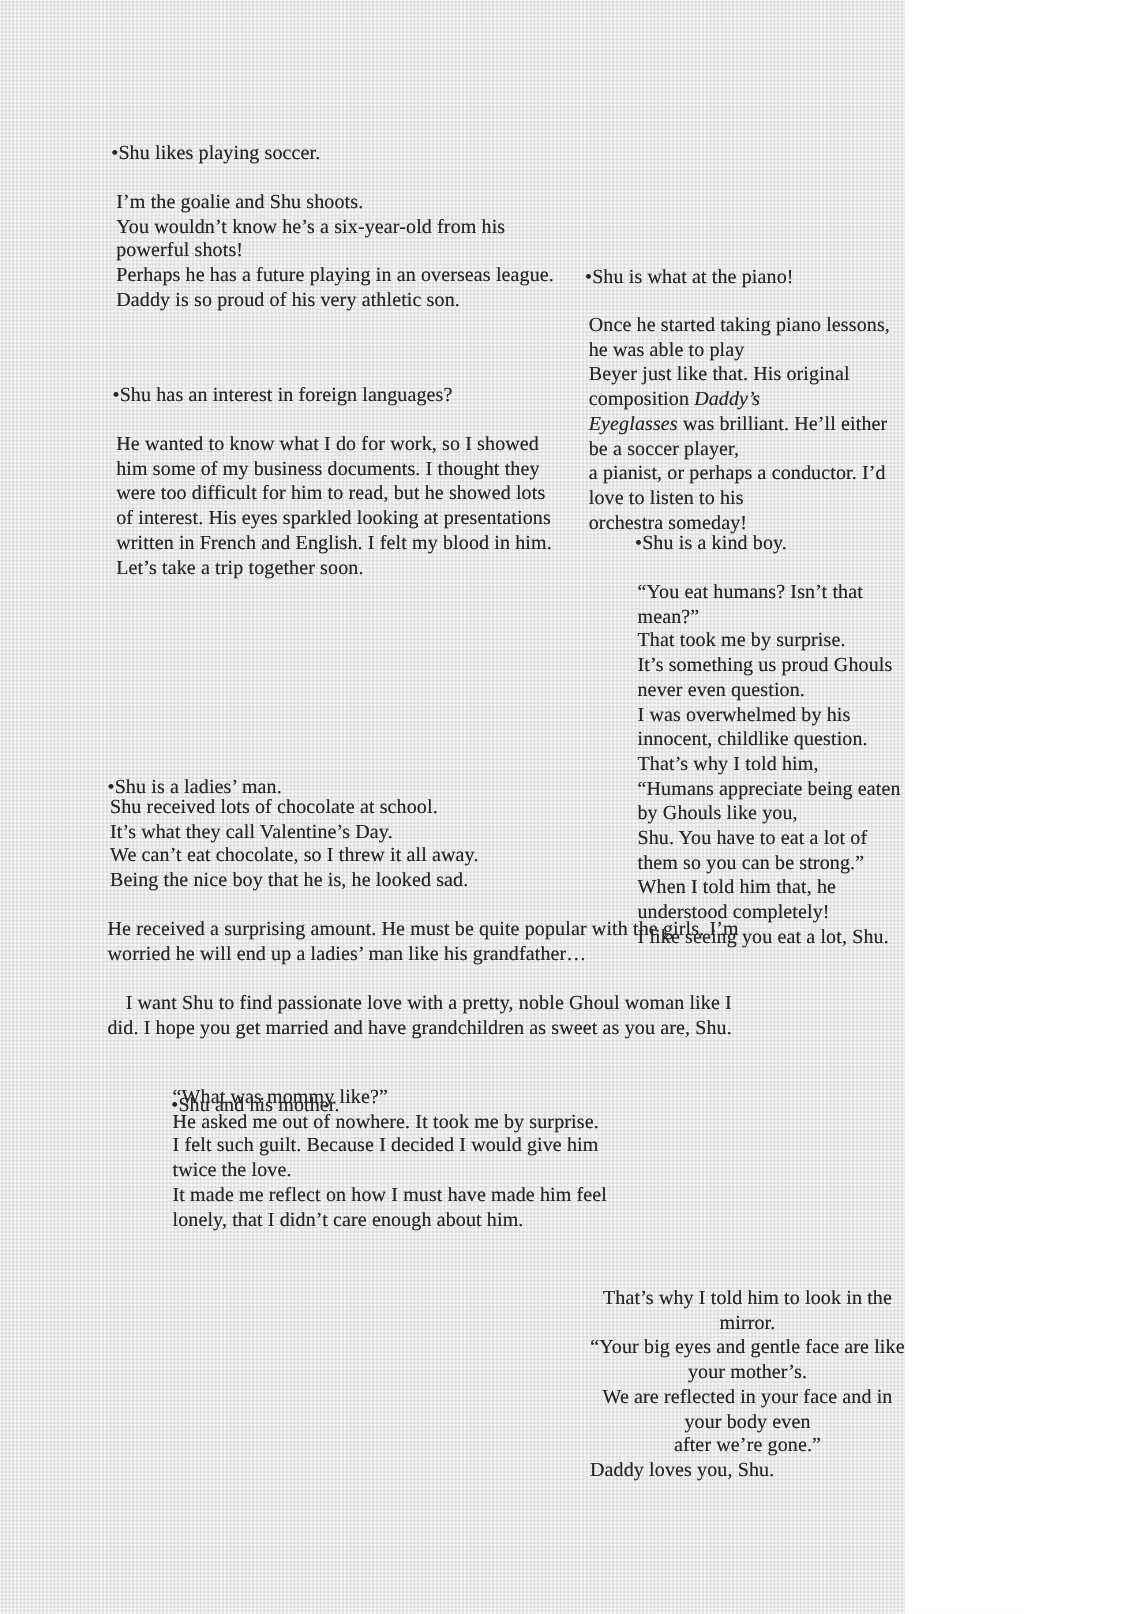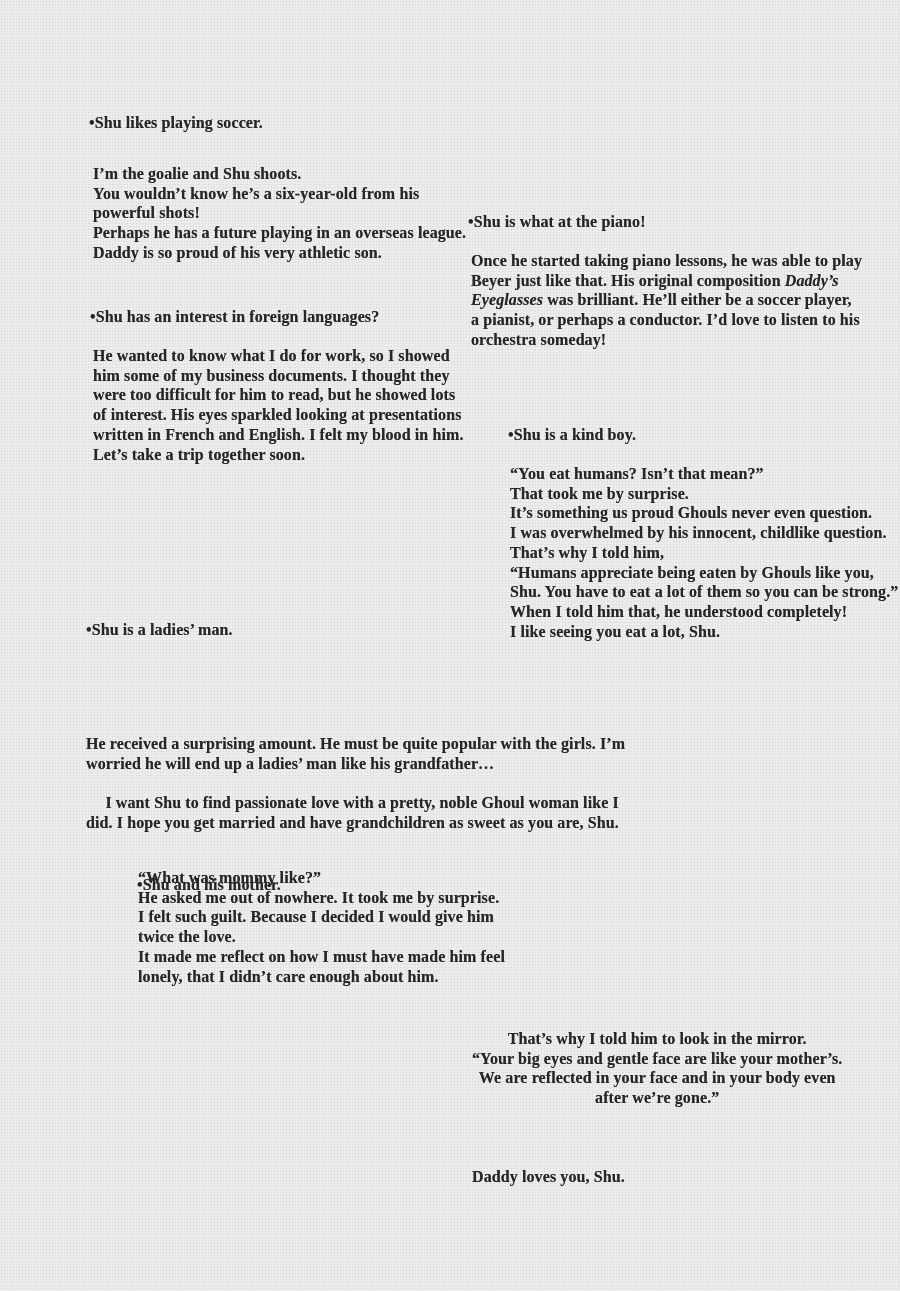--- a/index.html
+++ b/index.html
@@ -1,43 +1,42 @@
 <!DOCTYPE html>
 <html><head>
 <meta charset="utf-8">
 <style>
   html, body { margin: 0; padding: 0; }
   .page {
     position: relative;
-    width: 900px;
+    width: 724px;
     height: 1291px;
     overflow: hidden;
     background-color: #e9e9e9;
     background-image:
       radial-gradient(circle, #dadada 0.7px, rgba(0,0,0,0) 0.9px),
       radial-gradient(circle, #f8f8f8 0.7px, rgba(0,0,0,0) 0.9px);
     background-size: 3px 3px, 3px 3px;
     background-position: 0 0, 1.5px 1.5px;
     font-family: "Liberation Serif", "DejaVu Serif", serif;
     color: #262626;
-    font-weight: bold;
   }
   .txt {
     position: absolute;
     font-size: 16px;
     line-height: 19.7px;
     white-space: pre-line;
     letter-spacing: 0.1px;
     text-shadow: 0 0 0.5px rgba(40,40,40,0.55);
   }
   .it { font-style: italic; }
 
   
   .pos-soccer-h    { left: 89px;  top: 113px; }
-  .pos-soccer-p    { left: 93px;  top: 152px; margin-top: 12px; }
+  .pos-soccer-p    { left: 93px;  top: 152px; }
   .pos-piano-h     { left: 468px; top: 212px; }
   .pos-piano-p     { left: 471px; top: 251px; }
   .pos-lang-h      { left: 90px;  top: 307px; }
   .pos-lang-p      { left: 93px;  top: 346px; }
   .pos-kind-h      { left: 508px; top: 425px; }
   .pos-kind-p      { left: 510px; top: 464px; }
   .pos-ladies-h    { left: 86px;  top: 597px; margin-top: 23px; }
   .pos-ladies-p    { left: 88px;  top: 636px; }
   .pos-ladies-p2   { left: 86px;  top: 734px; }
   .pos-ladies-p3   { left: 86px;  top: 793px; text-align: right; }
@@ -79,20 +78,24 @@
 That took me by surprise.
 It’s something us proud Ghouls never even question.
 I was overwhelmed by his innocent, childlike question.
 That’s why I told him,
 “Humans appreciate being eaten by Ghouls like you,
 Shu. You have to eat a lot of them so you can be strong.”
 When I told him that, he understood completely!
 I like seeing you eat a lot, Shu.</div>
 
   <div class="txt pos-ladies-h">•Shu is a ladies’ man.</div>
+  <div class="txt pos-ladies-p">Shu received lots of chocolate at school.
+It’s what they call Valentine’s Day.
+We can’t eat chocolate, so I threw it all away.
+Being the nice boy that he is, he looked sad.</div>
   <div class="txt pos-ladies-p2">He received a surprising amount. He must be quite popular with the girls. I’m
 worried he will end up a ladies’ man like his grandfather…</div>
   <div class="txt pos-ladies-p3">I want Shu to find passionate love with a pretty, noble Ghoul woman like I
 did. I hope you get married and have grandchildren as sweet as you are, Shu.</div>
 
   <div class="txt pos-mother-h">•Shu and his mother.</div>
   <div class="txt pos-mother-p">“What was mommy like?”
 He asked me out of nowhere. It took me by surprise.
 I felt such guilt. Because I decided I would give him
 twice the love.

